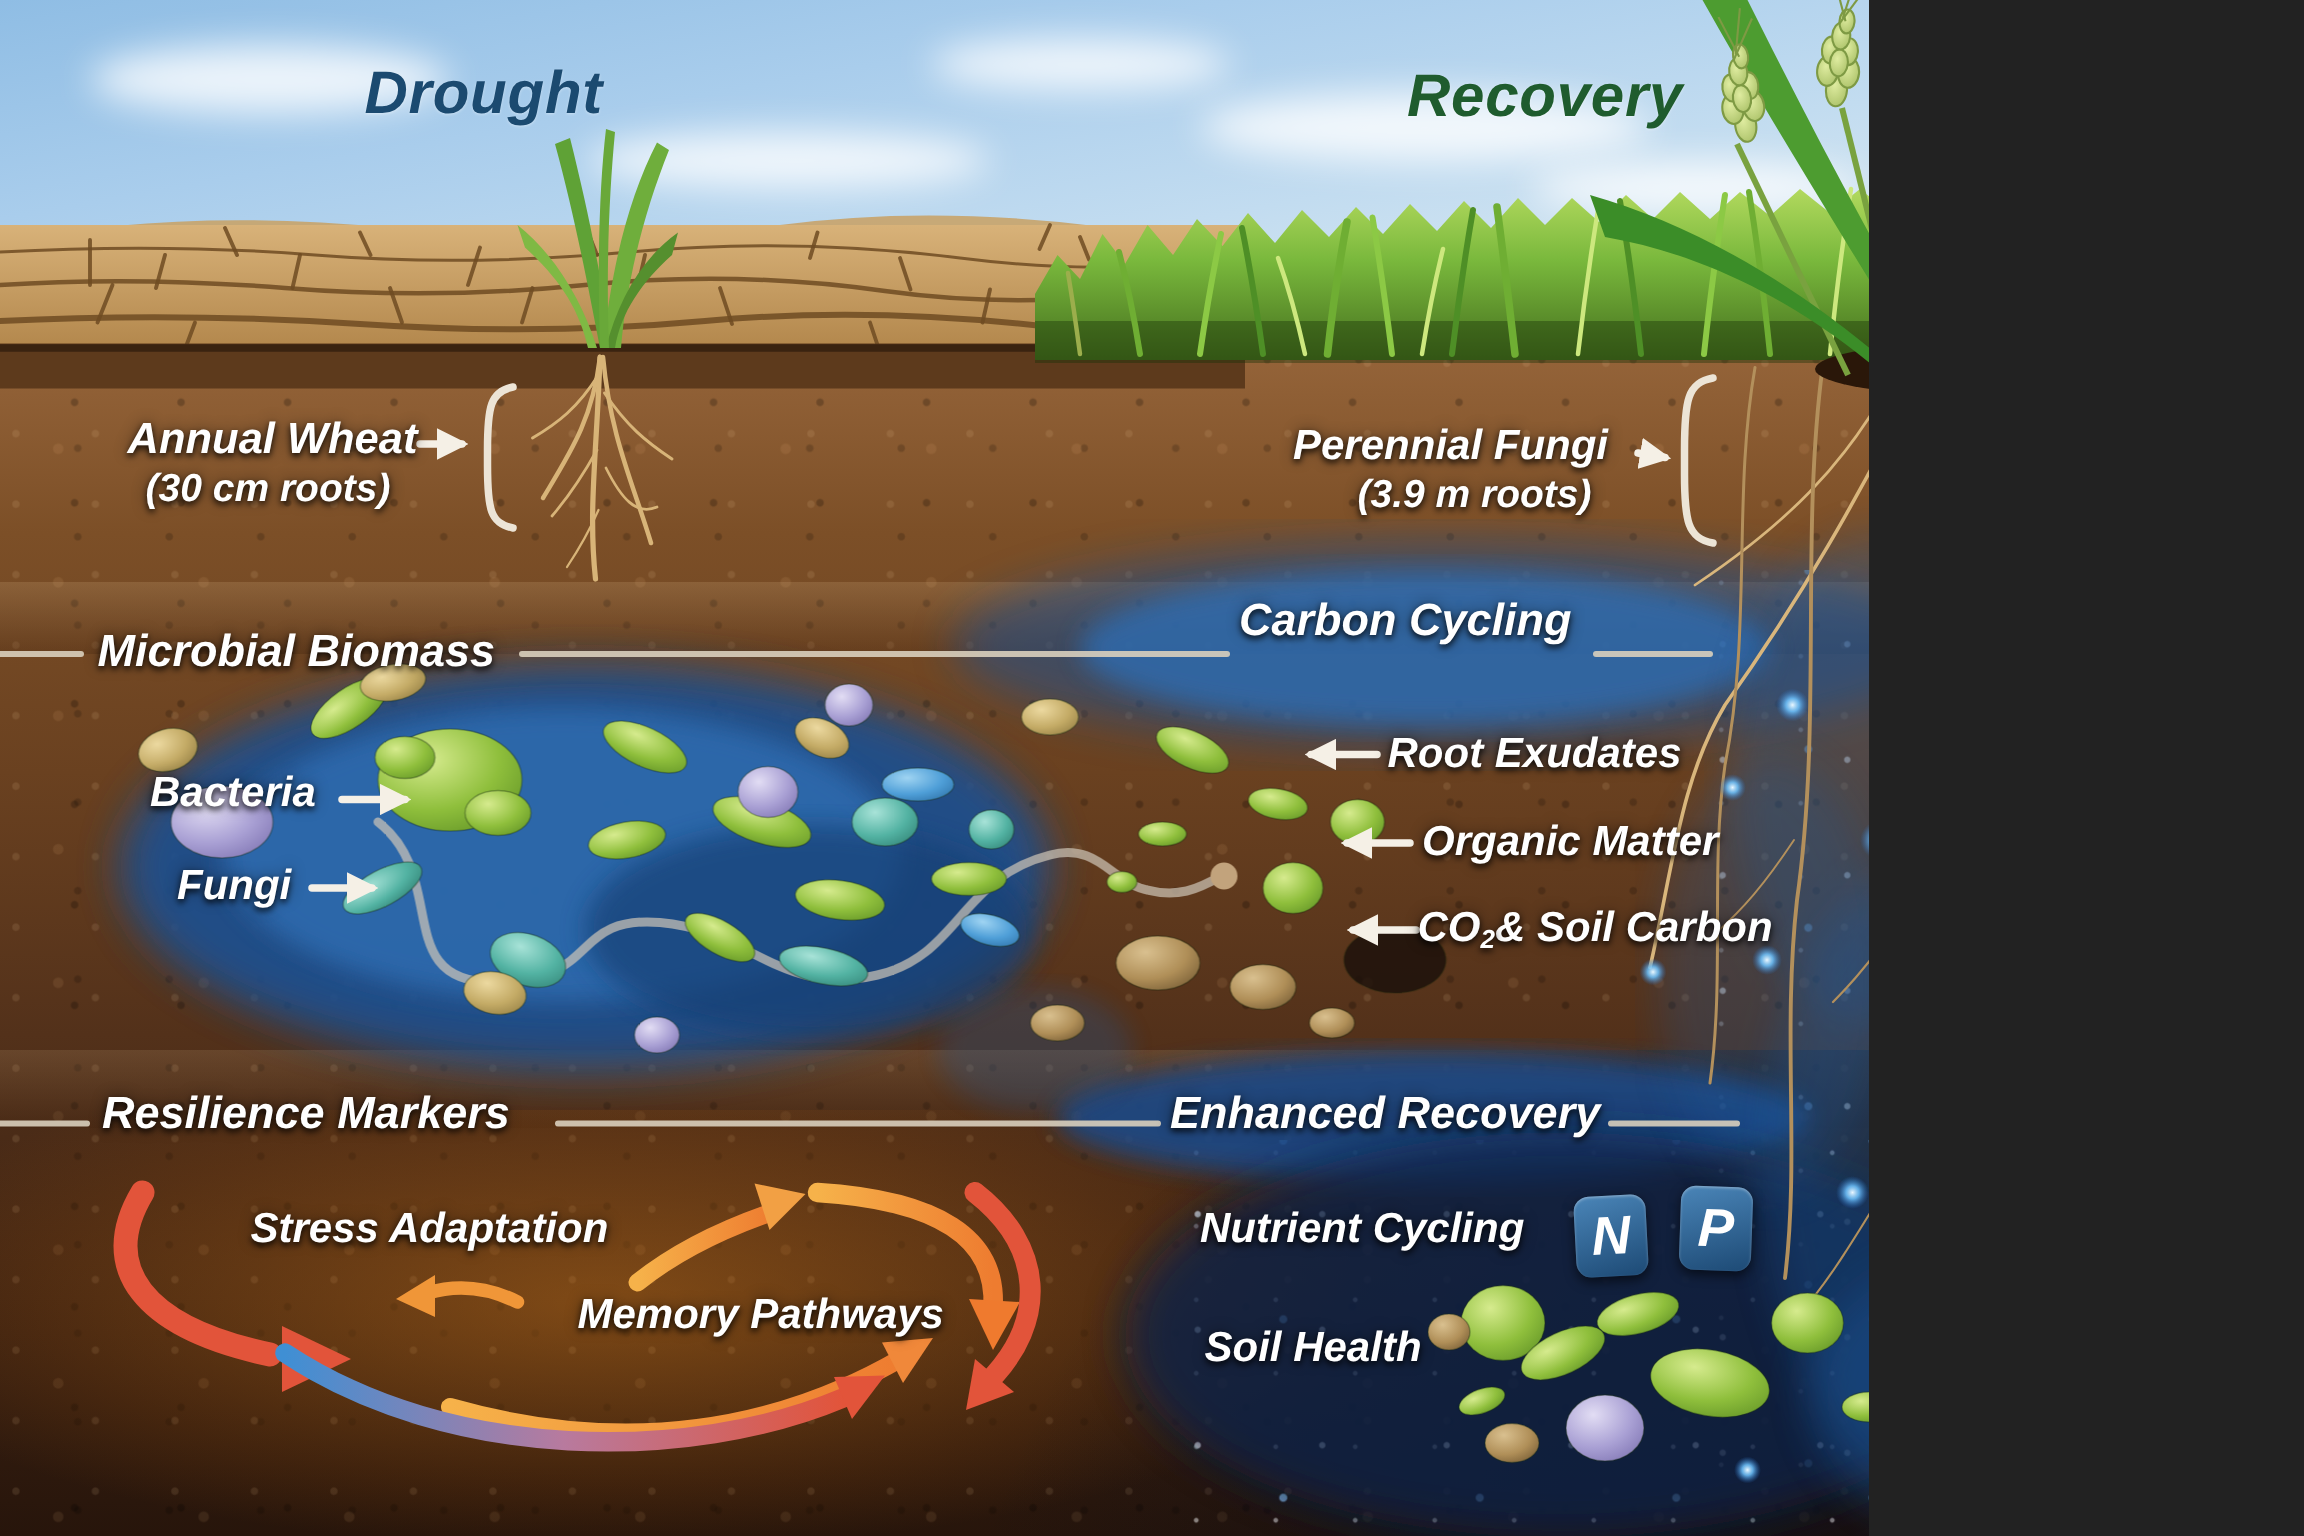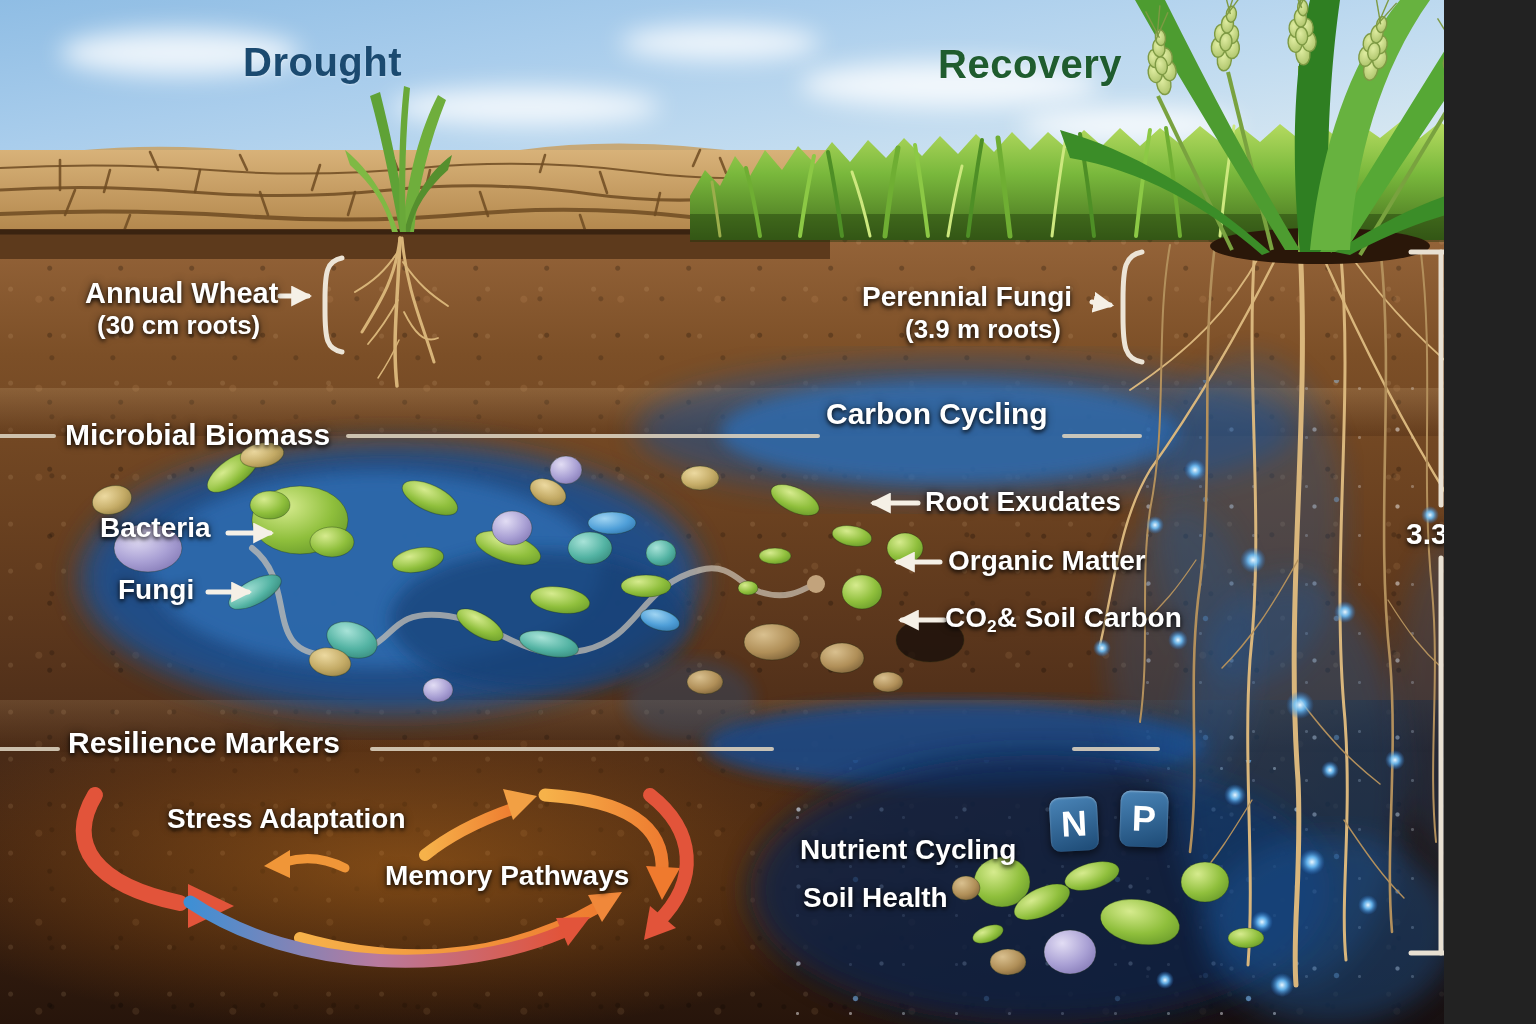--- a/index.html
+++ b/index.html
@@ -1,17 +1,17 @@
 <!DOCTYPE html>
 <html><head>
 <meta charset="utf-8">
 <style>
   html,body{margin:0;padding:0;background:#222;}
-  .canvas{position:relative;width:1444px;height:1024px;overflow:hidden;
-    font-family:"Liberation Sans",sans-serif;}
+  .canvas{position:relative;width:1246px;height:1024px;overflow:hidden;
+    font-family:"Liberation Sans",sans-serif;font-style:italic;}
   
   .sky{position:absolute;left:0;top:0;width:1536px;height:250px;
     background:linear-gradient(170deg,#8fbde4 0%,#a9cdec 28%,#c2dcf0 55%,#e2edf2 85%,#ecf2ee 100%);}
   .cloud{position:absolute;background:rgba(255,255,255,.8);border-radius:50%;filter:blur(12px);}
   
   .soil{position:absolute;left:0;top:228px;width:1536px;height:796px;
     background:linear-gradient(180deg,#96653a 0%,#7c4f27 16%,#6a4120 36%,#53311a 58%,#3c2212 80%,#27150b 100%);}
   .soil-noise{position:absolute;left:0;top:228px;width:1536px;height:796px;opacity:.8;
     background-image:
       radial-gradient(circle at 20% 30%, rgba(255,220,170,.14) 0 2px, transparent 3px),
@@ -437,24 +437,25 @@
   <div class="lbl sect" style="left:826px;top:397px;">Carbon Cycling</div>
 
   <div class="lbl sub" style="left:100px;top:512px;">Bacteria</div>
   <div class="lbl sub" style="left:118px;top:574px;">Fungi</div>
 
   <div class="lbl sub" style="left:925px;top:486px;">Root Exudates</div>
   <div class="lbl sub" style="left:948px;top:545px;">Organic Matter</div>
   <div class="lbl sub" style="left:945px;top:602px;"><span>CO</span><span class="subscript">2</span><span>&amp; Soil Carbon</span></div>
 
   <div class="lbl sect" style="left:68px;top:726px;">Resilience Markers</div>
+  <div class="lbl sect" style="left:780px;top:726px;">Enhanced Recovery</div>
 
   <div class="lbl sub" style="left:135px;top:803px;margin-left:32px;">Stress Adaptation</div>
   <div class="lbl sub" style="left:385px;top:860px;">Memory Pathways</div>
 
-  <div class="lbl sub" style="left:800px;top:803px;margin-top:31px;">Nutrient Cycling</div>
+  <div class="lbl sub" style="left:800px;top:803px;">Nutrient Cycling</div>
   <div class="lbl sub" style="left:803px;top:860px;margin-top:22px;">Soil Health</div>
 
   <div class="badge" style="left:1050px;top:797px;width:48px;height:54px;transform:rotate(-3deg);">N</div>
   <div class="badge" style="left:1120px;top:791px;width:48px;height:56px;transform:rotate(2deg);">P</div>
 
   <div class="lbl depth" style="left:1406px;top:517px;">3.3 m</div>
 </div>
 
 </body></html>

